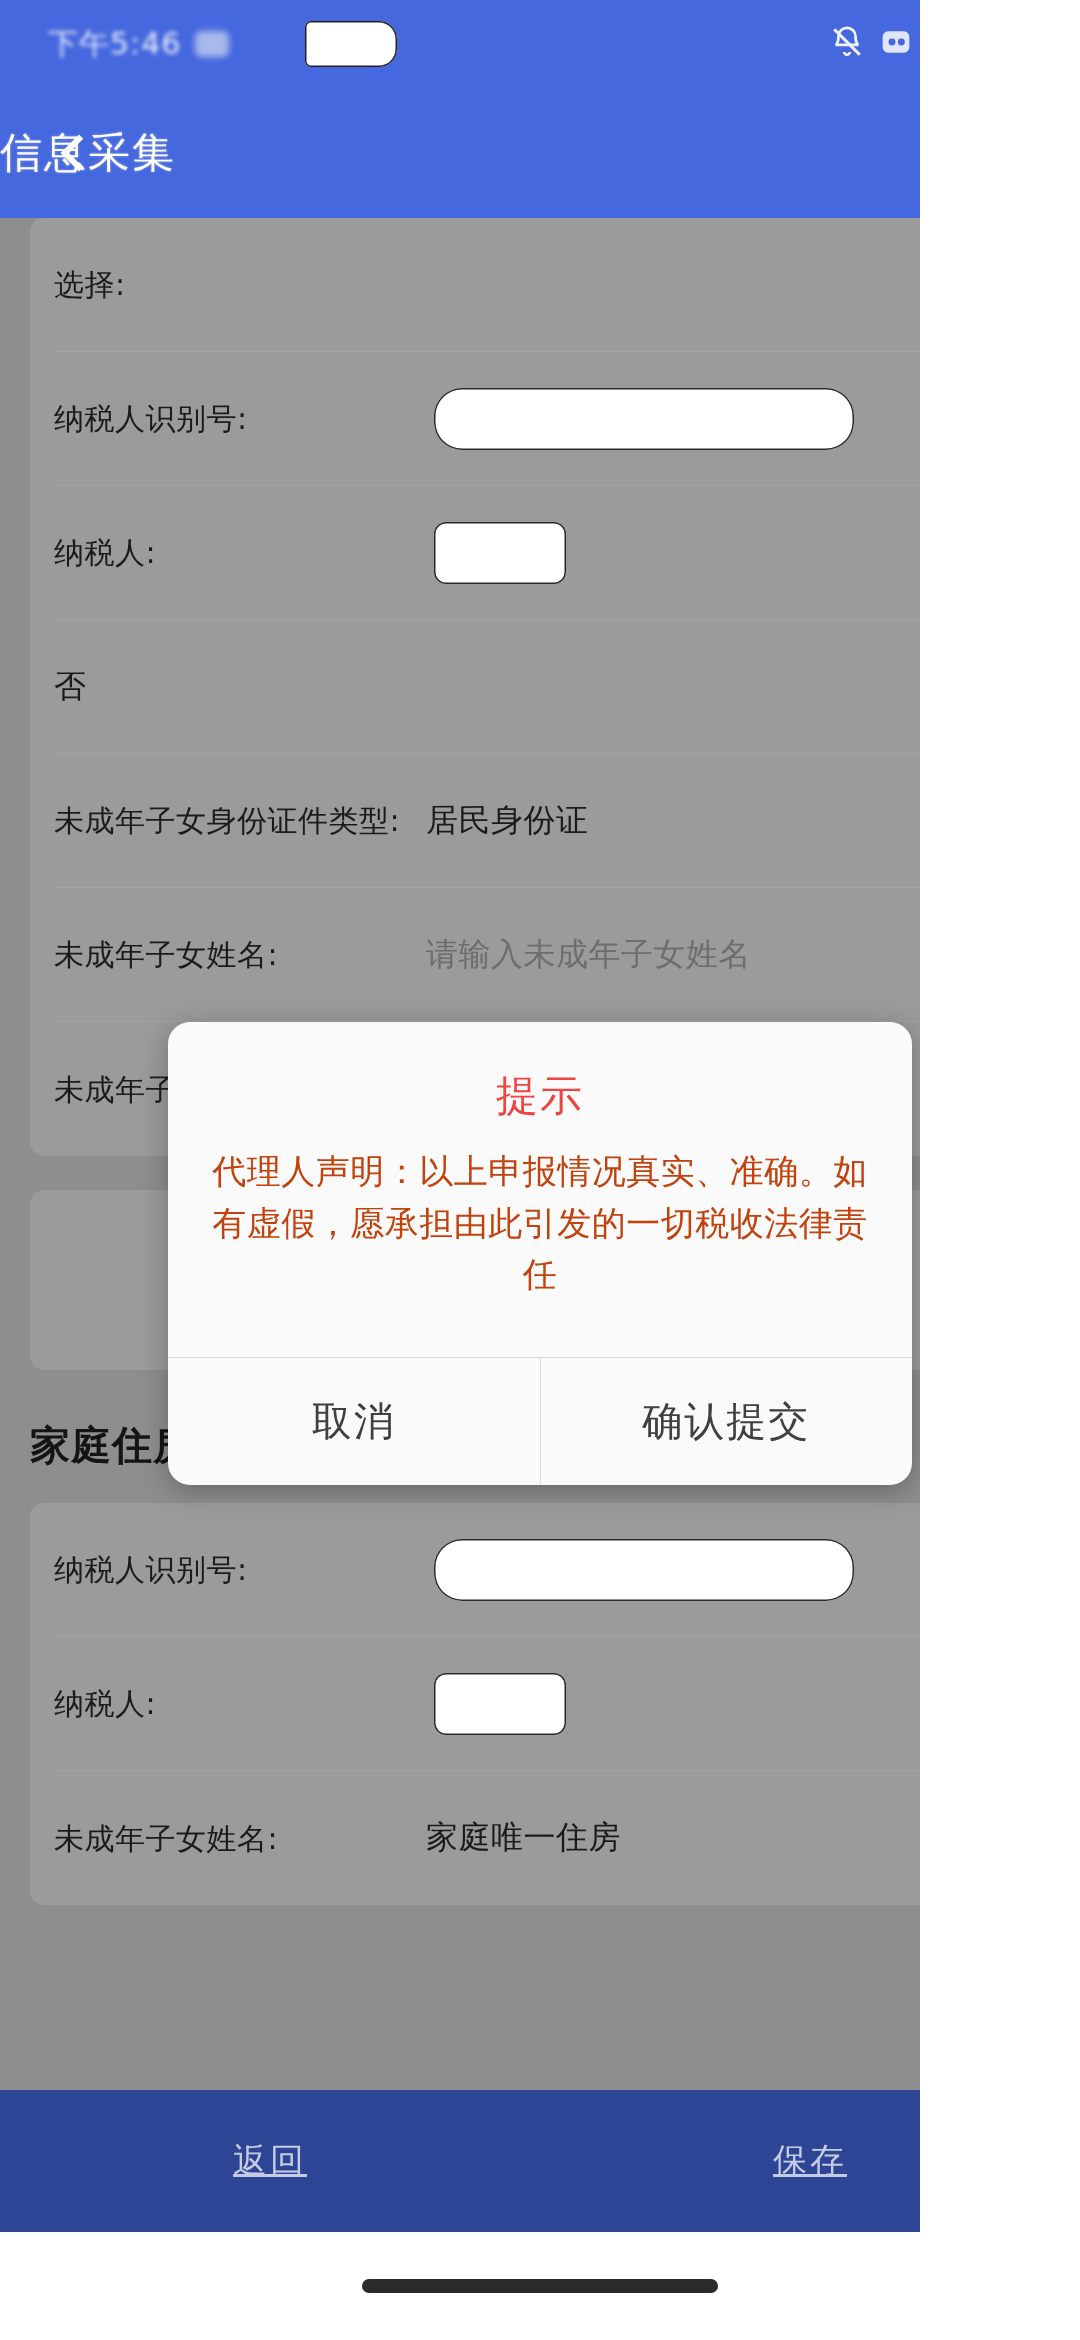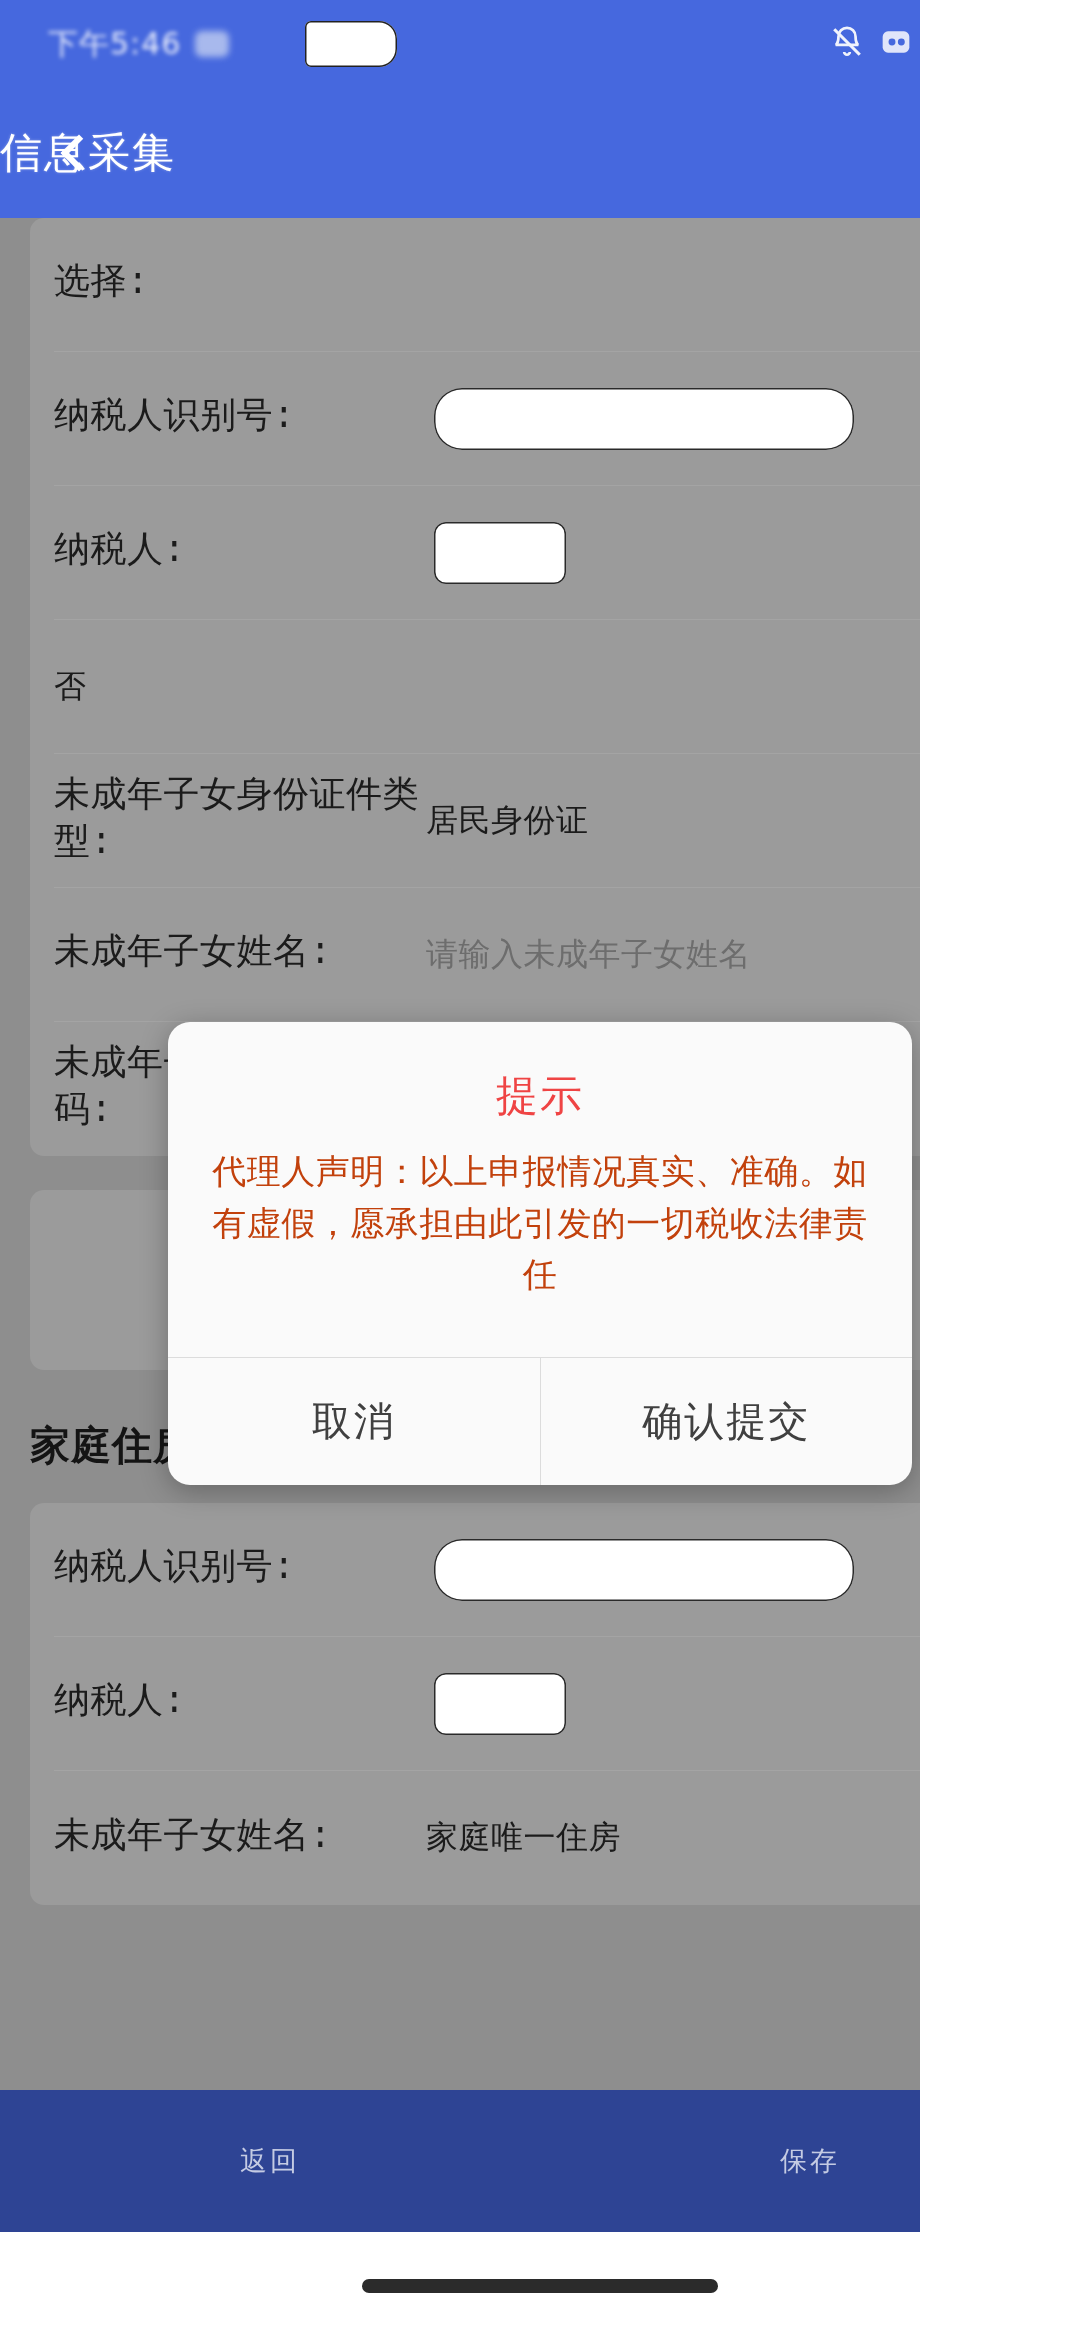--- a/index.html
+++ b/index.html
@@ -168,27 +168,26 @@
   .row {
     position: relative;
     min-height: 134px;
     display: flex;
     align-items: center;
     border-bottom: 1.5px solid #a4a4a4;
   }
   .row:last-child { border-bottom: none; }
 
   .row-label {
-    font-size: 36px;
+    font-size: 30px;
     color: #1b1b1b;
     width: 372px;
     flex: 0 0 372px;
     line-height: 1.3;
     letter-spacing: .5px;
-    font-family: Liberation Mono, monospace;
   }
   .row-label .req { color: #e02020; }
 
   .row-value {
     font-size: 32px;
     color: #1b1b1b;
     flex: 1;
     letter-spacing: .5px;
   }
   .row-value.placeholder { color: #6d6d6d; }
@@ -260,23 +259,24 @@
     background: #2e4494;
     display: flex;
     z-index: 6;
   }
   .bottom-btn {
     flex: 1;
     display: flex;
     align-items: center;
     justify-content: center;
     color: #c4cbe3;
-    font-size: 27px;
+    font-size: 34px;
     letter-spacing: 3px;
     cursor: pointer;
+    text-decoration: underline;
   }
 
   .nav-area {
     position: absolute;
     left: 0; bottom: 0;
     width: 1080px;
     height: 108px;
     background: #ffffff;
     display: flex;
     align-items: center;

